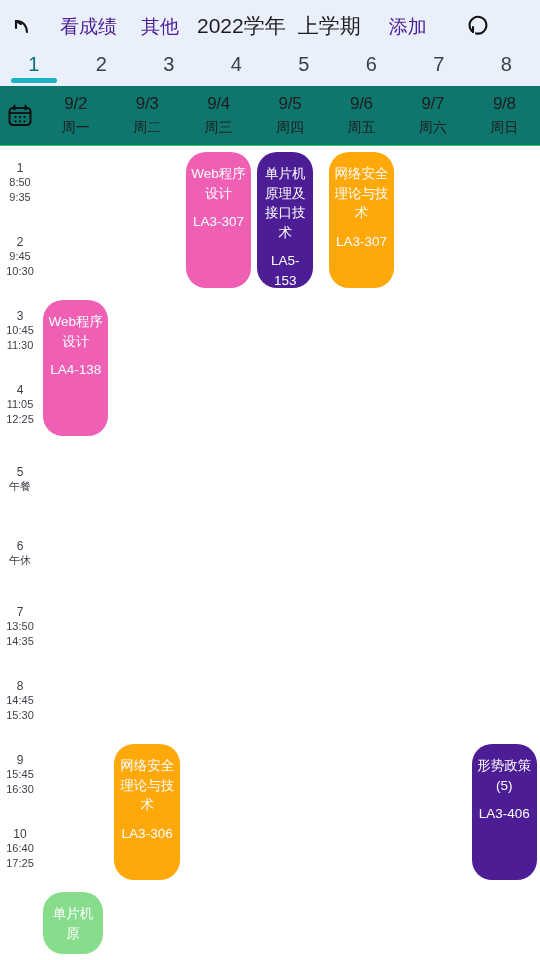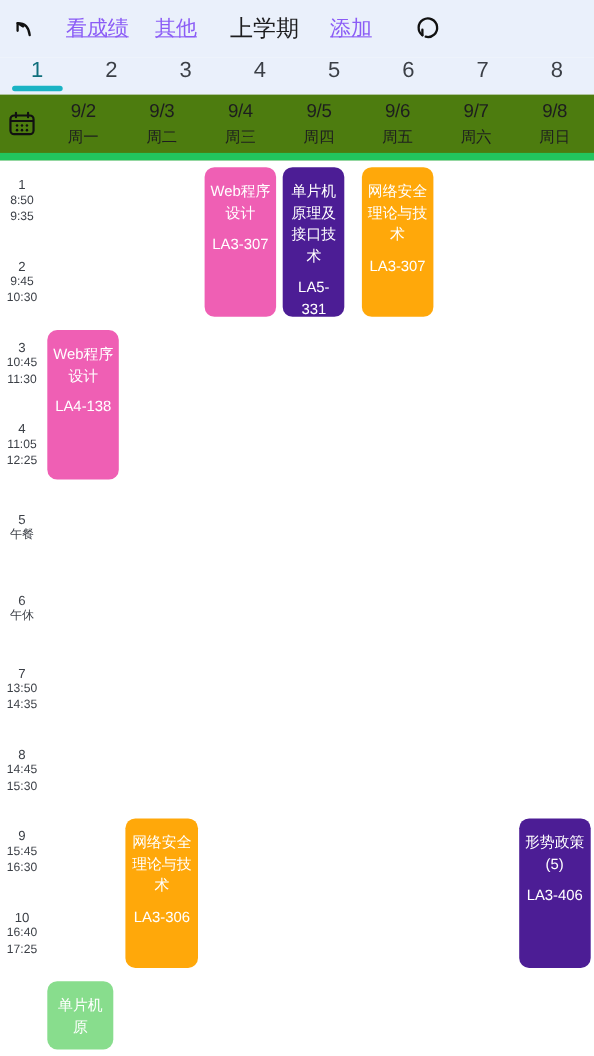--- a/index.html
+++ b/index.html
@@ -12,22 +12,22 @@
 
   
   .toolbar {
     position: absolute; top: 0; left: 0;
     width: 540px; height: 52px;
     background: #eaf0fb;
     display: flex; align-items: center;
   }
   .tb-icon { width: 44px; height: 44px; display: flex; align-items: center; justify-content: center; }
   .tb-btn {
-    font-size: 19px; color: #8b5cf6; white-space: nowrap;
-    padding: 0 4px; line-height: 1; text-decoration: underline;
+    font-size: 19px; color: #4c1d95; white-space: nowrap;
+    padding: 0 4px; line-height: 1;
   }
   .tb-sp-a { width: 12px; } .tb-sp-b { width: 16px; }
   .tb-sp-c { width: 14px; } .tb-sp-d { width: 24px; }
   .tb-sp-e { width: 26px; }
   .tb-year { font-size: 21px; color: #1d1d1f; white-space: nowrap; }
 
   
   .weekbar {
     position: absolute; top: 52px; left: 0;
     width: 540px; height: 34px;
@@ -44,23 +44,23 @@
     content: ""; position: absolute; bottom: 3px; left: 50%;
     transform: translateX(-50%);
     width: 46px; height: 5px; border-radius: 3px;
     background: #1ab3c4;
   }
 
   
   .datebar {
     position: absolute; top: 86px; left: 0;
     width: 540px; height: 60px;
-    background: #4d7c0f;
+    background: #0f766e;
     display: flex;
-    border-bottom: 7px solid #22c55e;
+    border-bottom: 1px solid #22c55e;
   }
   .dh-icon {
     width: 40px; flex: 0 0 40px;
     display: flex; align-items: center; justify-content: center;
   }
   .dh-col {
     flex: 1 1 0;
     display: flex; flex-direction: column;
     align-items: center; justify-content: center;
     gap: 5px;
@@ -86,21 +86,21 @@
   }
   .ts-n { font-size: 12px; color: #3b3f46; }
   .ts-t { font-size: 11px; color: #3b3f46; line-height: 1.25; }
 
   .gridarea {
     position: absolute; top: 0; left: 40px;
     width: 500px; height: 100%;
   }
   .card {
     position: absolute;
-    border-radius: 9px;
+    border-radius: 20px;
     color: #ffffff;
     display: flex; flex-direction: column;
     align-items: center;
     padding: 12px 5px 8px;
     overflow: hidden;
   }
   .c-name {
     font-size: 13.5px; line-height: 1.45;
     text-align: center; word-break: break-all;
   }
@@ -117,20 +117,21 @@
     <svg width="26" height="26" viewBox="0 0 26 26" aria-hidden="true">
       <path d="M7 8 L7 15 M7 8 Q17 8 18 19" fill="none" stroke="#111" stroke-width="2.1" stroke-linecap="round" stroke-linejoin="round"></path>
       <path d="M7 8 L12 11" fill="none" stroke="#111" stroke-width="2.1" stroke-linecap="round"></path>
     </svg>
   </div>
   <div class="tb-sp-a"></div>
   <div class="tb-btn">看成绩</div>
   <div class="tb-sp-b"></div>
   <div class="tb-btn">其他</div>
   <div class="tb-sp-c"></div>
+  <div class="tb-year">2022学年</div>
   <div class="tb-sp-a"></div>
   <div class="tb-year">上学期</div>
   <div class="tb-sp-d"></div>
   <div class="tb-btn">添加</div>
   <div class="tb-sp-e"></div>
   <div class="tb-icon">
     <svg width="28" height="28" viewBox="0 0 28 28" aria-hidden="true">
       <path d="M8 20 A8.4 8.4 0 1 1 11 21.4" fill="none" stroke="#111" stroke-width="2.1" stroke-linecap="round"></path>
       <path d="M8 20 L8 15" fill="none" stroke="#111" stroke-width="2.1" stroke-linecap="round"></path>
     </svg>
@@ -243,21 +244,21 @@
         <span class="ts-t">17:25</span>
       </div>
     </div>
   <div class="gridarea" id="gridarea">
       <div class="card" style="left: 145.857px; width: 65.4286px; top: 6px; height: 136px; background: rgb(239, 95, 180);">
         <div class="c-name">Web程序设计</div>
         <div class="c-room">LA3-307</div>
       </div>
       <div class="card" style="left: 217.286px; width: 56px; top: 6px; height: 136px; background: #4c1d95;">
         <div class="c-name">单片机原理及接口技术</div>
-        <div class="c-room">LA5-331</div>
+        <div class="c-room">LA5-153</div>
       </div>
       <div class="card" style="left: 288.714px; width: 65.4286px; top: 6px; height: 136px; background: rgb(255, 168, 10);">
         <div class="c-name">网络安全理论与技术</div>
         <div class="c-room">LA3-307</div>
       </div>
       <div class="card" style="left: 3px; width: 65.4286px; top: 154px; height: 136px; background: rgb(239, 95, 180);">
         <div class="c-name">Web程序设计</div>
         <div class="c-room">LA4-138</div>
       </div>
       <div class="card" style="left: 74.4286px; width: 65.4286px; top: 598px; height: 136px; background: rgb(255, 168, 10);">

